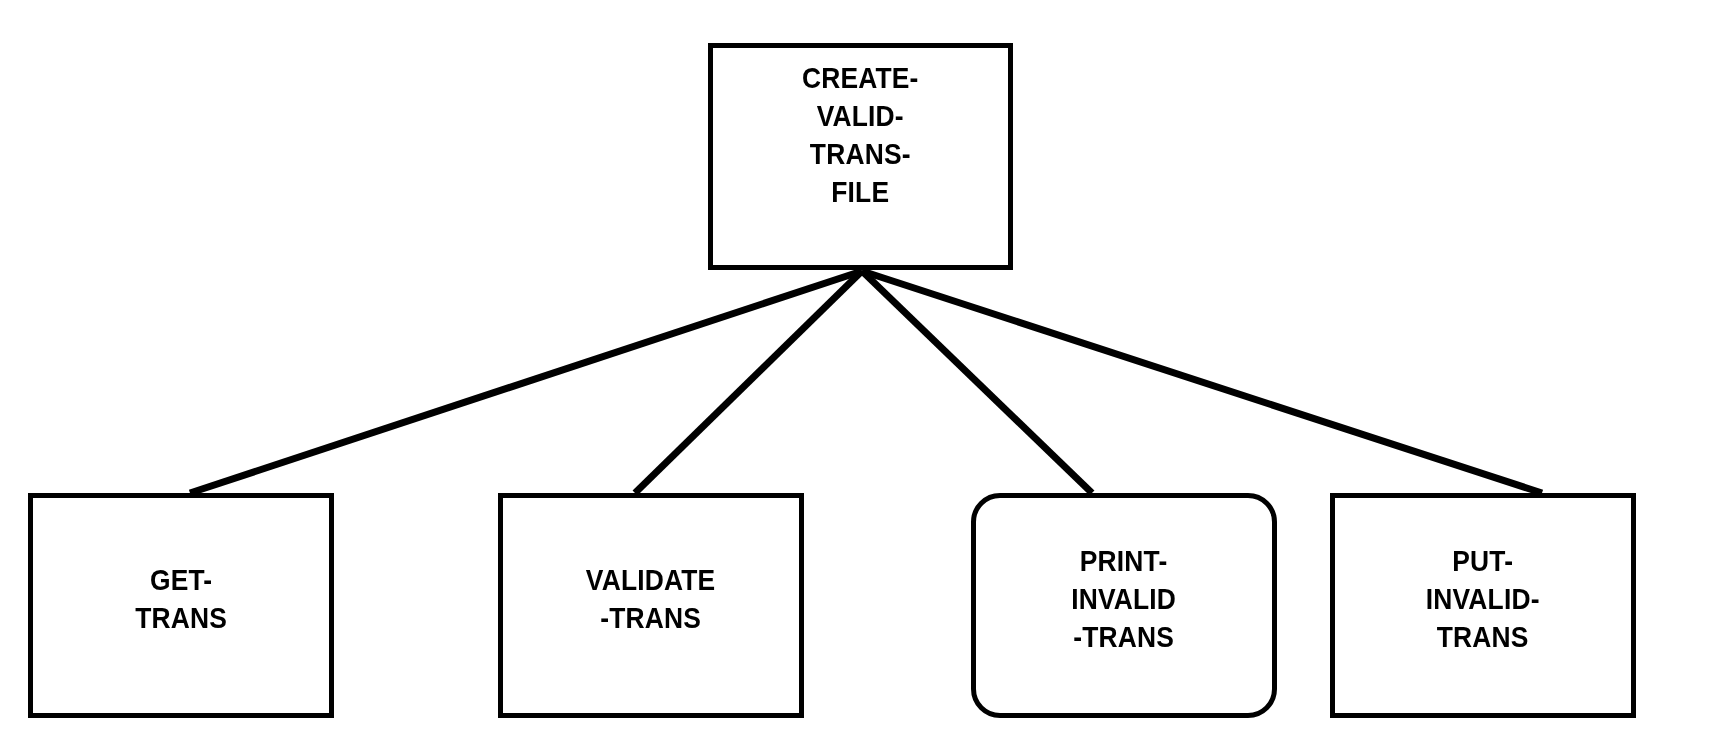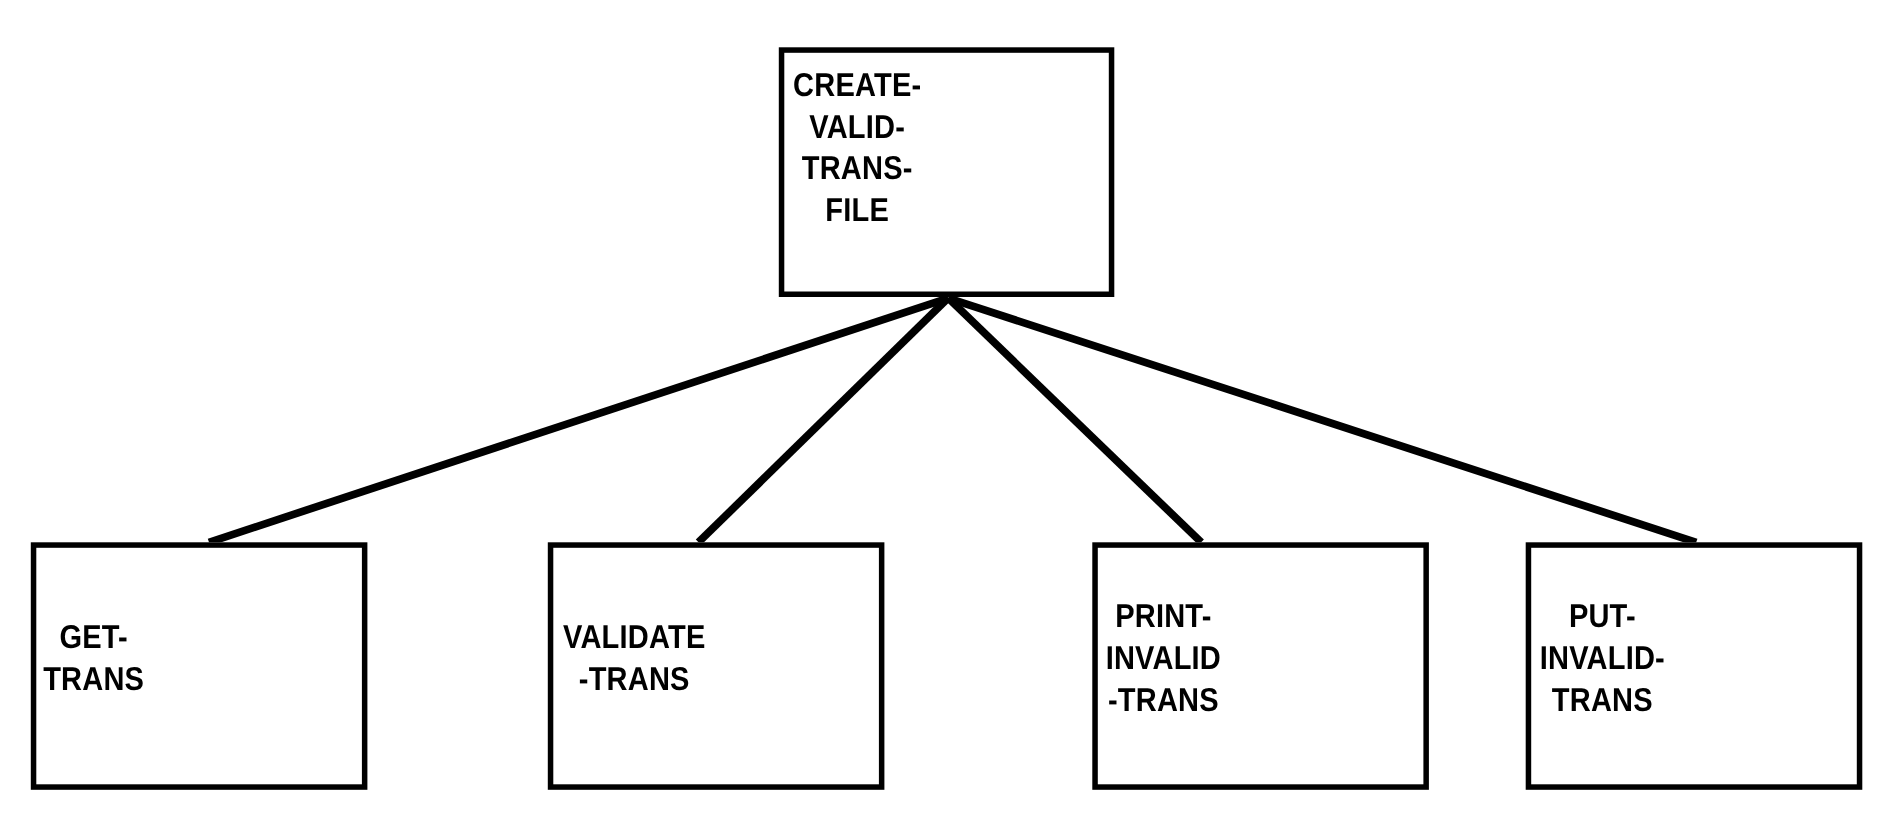--- a/index.html
+++ b/index.html
@@ -25,20 +25,21 @@
     width: 1730px;
     height: 748px;
   }
   .node-box {
     position: absolute;
     box-sizing: border-box;
     background: #ffffff;
     border: 5px solid #000000;
     z-index: 2;
     display: flex;
+    justify-content: center;
   }
   .node-label {
     color: #000000;
     font-weight: bold;
     font-size: 30px;
     line-height: 38px;
     letter-spacing: 0.2px;
     text-align: center;
     transform: scaleX(0.88);
     white-space: pre-line;
@@ -60,22 +61,22 @@
     top: 493px;
     width: 306px;
     height: 225px;
     align-items: center;
   }
   .leaf-box .node-label {
     margin-bottom: 14px;
   }
   #node-get-trans      { left: 28px;   }
   #node-validate-trans { left: 498px;  }
-  #node-print-invalid  { left: 993px;  }
-  #node-put-invalid    { left: 1387px; }
+  #node-print-invalid  { left: 971px; border-radius: 29px;  }
+  #node-put-invalid    { left: 1330px; }
 </style>
 </head>
 <body>
 
 <div id="canvas">
 
   <svg id="connector-layer" viewBox="0 0 1730 748" xmlns="http://www.w3.org/2000/svg">
     <line x1="862" y1="271" x2="190" y2="493" stroke="#000000" stroke-width="7"></line>
     <line x1="862" y1="271" x2="635" y2="493" stroke="#000000" stroke-width="7"></line>
     <line x1="862" y1="271" x2="1092" y2="493" stroke="#000000" stroke-width="7"></line>

